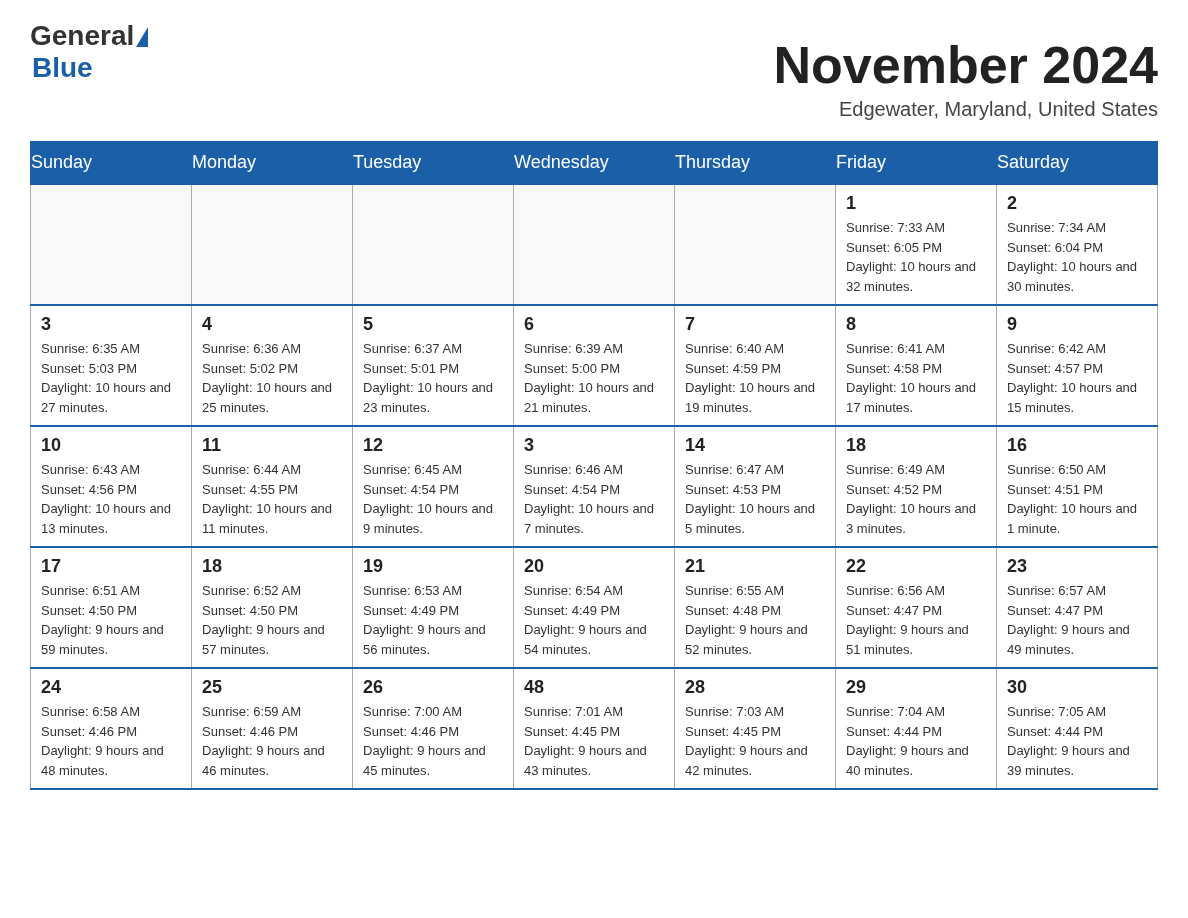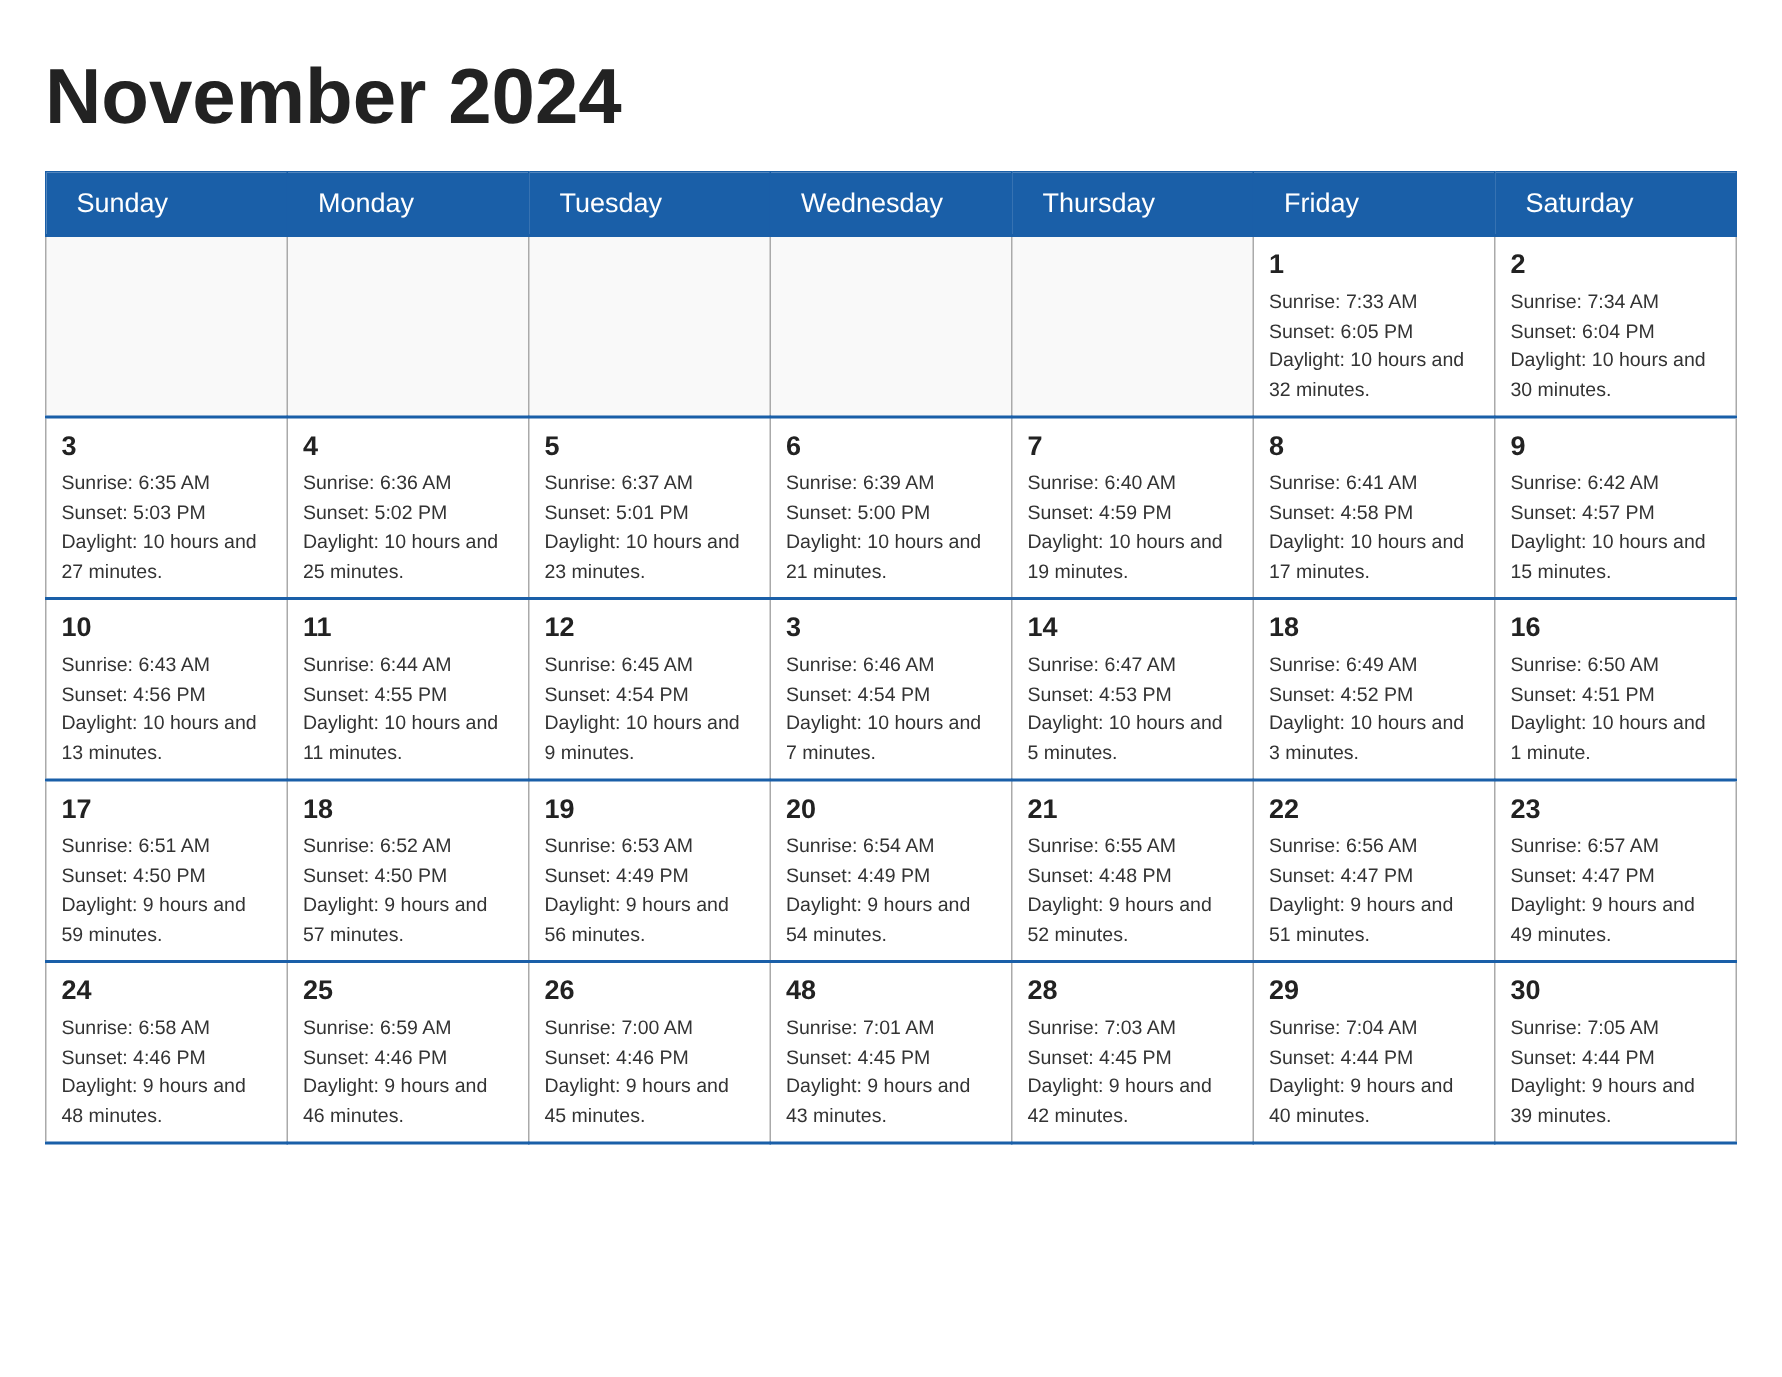--- a/index.html
+++ b/index.html
@@ -38,21 +38,21 @@
     }
     .calendar {
       width: 100%;
       border-collapse: collapse;
     }
     .calendar thead tr th {
       background-color: #1a5fa8;
       color: #fff;
       font-size: 18px;
       font-weight: normal;
-      padding: 10px 20px;
+      padding: 10px 0;
       text-align: left;
       border: 1px solid #1a5fa8;
     }
     .calendar tbody tr td {
       vertical-align: top;
       border: 1px solid #aaa;
       padding: 8px 10px;
       width: calc(100% / 7);
       min-height: 110px;
       height: 120px;
@@ -94,22 +94,30 @@
       color: #1a5fa8;
       font-size: 28px;
       font-weight: bold;
       margin-left: 2px;
     }
   </style>
 </head>
 <body>
 
 <div class="header-area">
+  <div class="logo-wrapper">
+    <div class="logo-top-row">
+      <span class="logo-text-general">General</span>
+      <span class="logo-arrow"></span>
+    </div>
+    <div class="logo-blue-row">Blue</div>
+  </div>
   <div class="title-area">
     <div class="month-title">November 2024</div>
+    <div class="location">Edgewater, Maryland, United States</div>
   </div>
 </div>
 
 <table class="calendar">
   <thead>
     <tr>
     <th>Sunday</th>
         <th>Monday</th>
         <th>Tuesday</th>
         <th>Wednesday</th>

